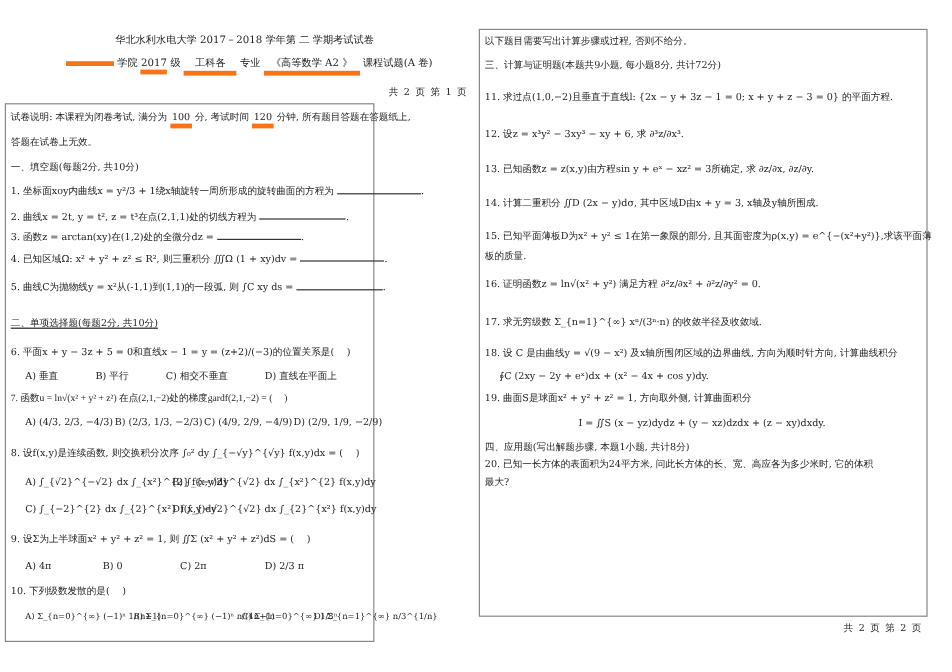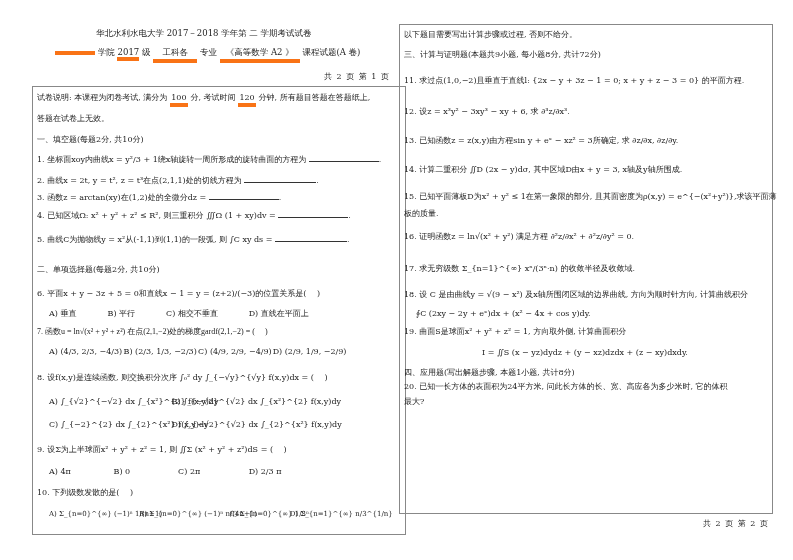--- a/index.html
+++ b/index.html
@@ -23,21 +23,21 @@
   <span class="u" style="width:22px;">2017</span>
   <span>级</span>
   <span class="u" style="width:44px;">工科各</span>
   <span>专业</span>
   <span class="u" style="width:80px;">《高等数学 A2 》</span>
   <span>课程试题(A 卷)</span>
 </div>
 
 <div class="abs" style="left:324px; top:71px; font-size:8px; letter-spacing:1px;">共 2 页 第 1 页</div>
 
-<div class="box" style="left:32px; top:86px; width:374px; height:449px;">
+<div class="box" style="left:4px; top:86px; width:308px; height:449px;">
   <div class="line" style="left:4px; top:6px;">
     <span>试卷说明: 本课程为闭卷考试, 满分为</span>
     <span class="u" style="width:18px;">100</span>
     <span>分, 考试时间</span>
     <span class="u" style="width:18px;">120</span>
     <span>分钟, 所有题目答题在答题纸上,</span>
   </div>
   <div class="line" style="left:4px; top:27px;">答题在试卷上无效。</div>
 
   <div class="line" style="left:4px; top:48px;">一、填空题(每题2分, 共10分)</div>
@@ -56,21 +56,21 @@
   </div>
   <div class="line" style="left:4px; top:124px;">
     <span>4. 已知区域Ω: x² + y² + z² ≤ R², 则三重积分 ∭Ω (1 + xy)dv =</span>
     <span class="blank" style="width:70px;"></span>.
   </div>
   <div class="line" style="left:4px; top:148px;">
     <span>5. 曲线C为抛物线y = x²从(-1,1)到(1,1)的一段弧, 则 ∫C xy ds =</span>
     <span class="blank" style="width:72px;"></span>.
   </div>
 
-  <div class="line" style="left:4px; top:178px;">二、单项选择题(每题2分, 共10分)</div>
+  <div class="line" style="left:4px; top:178px;text-decoration:underline;">二、单项选择题(每题2分, 共10分)</div>
 
   <div class="line" style="left:4px; top:202px;">6. 平面x + y − 3z + 5 = 0和直线x − 1 = y = (z+2)/(−3)的位置关系是(　 )</div>
   <div class="line opts" style="left:16px; top:222px;">
     <span style="width:56px;">A) 垂直</span>
     <span style="width:56px;">B) 平行</span>
     <span style="width:80px;">C) 相交不垂直</span>
     <span>D) 直线在平面上</span>
   </div>
   <div class="line" style="left:4px; top:240px;font-family:Liberation Serif, serif;">7. 函数u = ln√(x² + y² + z²) 在点(2,1,−2)处的梯度gardf(2,1,−2) = (　 )</div>
   <div class="line opts" style="left:16px; top:260px;">

